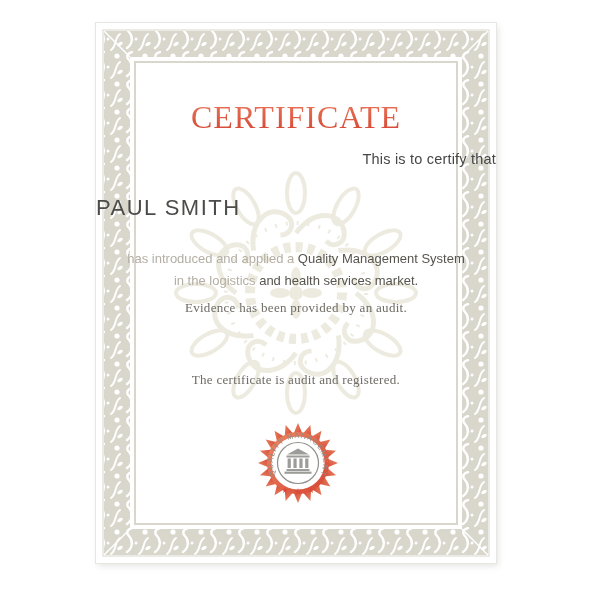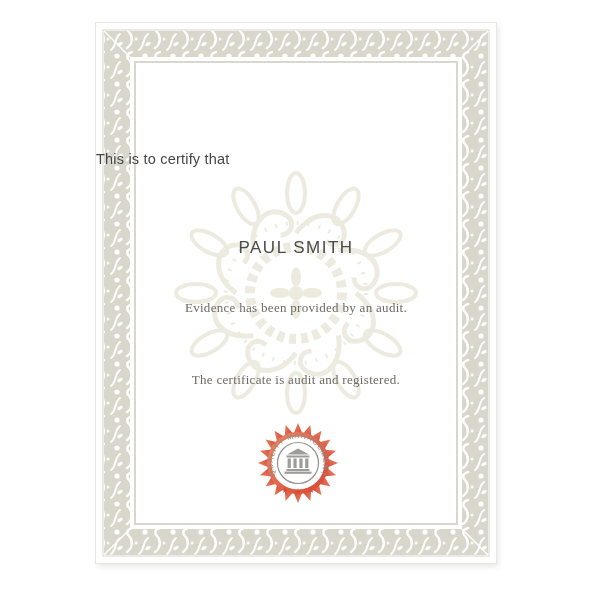--- a/index.html
+++ b/index.html
@@ -26,32 +26,30 @@
     text-align: center;
     font-family: "Liberation Serif", serif;
     font-size: 32px; line-height: 40px;
     letter-spacing: 1px;
     background: linear-gradient(#ee7d60, #d13f2d);
     -webkit-background-clip: text; background-clip: text;
     color: transparent;
   }
   .certify-line {
     position: absolute; left: 0; right: 0; top: 126px;
-    text-align: left;
+    text-align: right;
     font-size: 14.5px; line-height: 20px;
     color: #464646;
     letter-spacing: 0.2px;
   }
   .recipient {
     position: absolute; left: 0; right: 0; top: 170px;
-    text-align: center;
-    font-size: 17px; line-height: 30px;
+    font-size: 22px; line-height: 30px;
     letter-spacing: 1.5px;
     color: #4b4b49;
-    margin-top: 40px;
   }
   .statement {
     position: absolute; left: 0; right: 0; top: 225px;
     text-align: center;
     font-size: 13px; line-height: 22px;
   }
   .line-light { color: #b4aea4; margin-right: 0.28em; }
   .line-dark  { color: #57544e; }
   .evidence-line, .validity-line {
     position: absolute; left: 0; right: 0;
@@ -125,23 +123,28 @@
       </g>
       <g fill="#ece9dd">
         <circle r="7"></circle>
         <ellipse cx="0" cy="-16" rx="5" ry="10"></ellipse>
         <ellipse cx="0" cy="-16" rx="5" ry="10" transform="rotate(90)"></ellipse>
         <ellipse cx="0" cy="-16" rx="5" ry="10" transform="rotate(180)"></ellipse>
         <ellipse cx="0" cy="-16" rx="5" ry="10" transform="rotate(270)"></ellipse>
       </g>
     </svg>
 
+    <div class="title">CERTIFICATE</div>
     <div class="certify-line">This is to certify that</div>
     <div class="recipient">PAUL SMITH</div>
 
+    <div class="statement">
+      <div><span class="line-light">has introduced and applied a</span><span class="line-dark">Quality Management System</span></div>
+      <div><span class="line-light">in the logistics</span><span class="line-dark">and health services market.</span></div>
+    </div>
 
     <div class="evidence-line">Evidence has been provided by an audit.</div>
     <div class="validity-line">The certificate is audit and registered.</div>
 
     <svg class="seal-svg" width="100" height="100" viewBox="-50 -50 100 100" aria-hidden="true">
       <defs>
         <linearGradient id="sealGrad" x1="0" y1="0" x2="1" y2="1">
           <stop offset="0" stop-color="#e98a66"></stop>
           <stop offset="1" stop-color="#d64533"></stop>
         </linearGradient>

